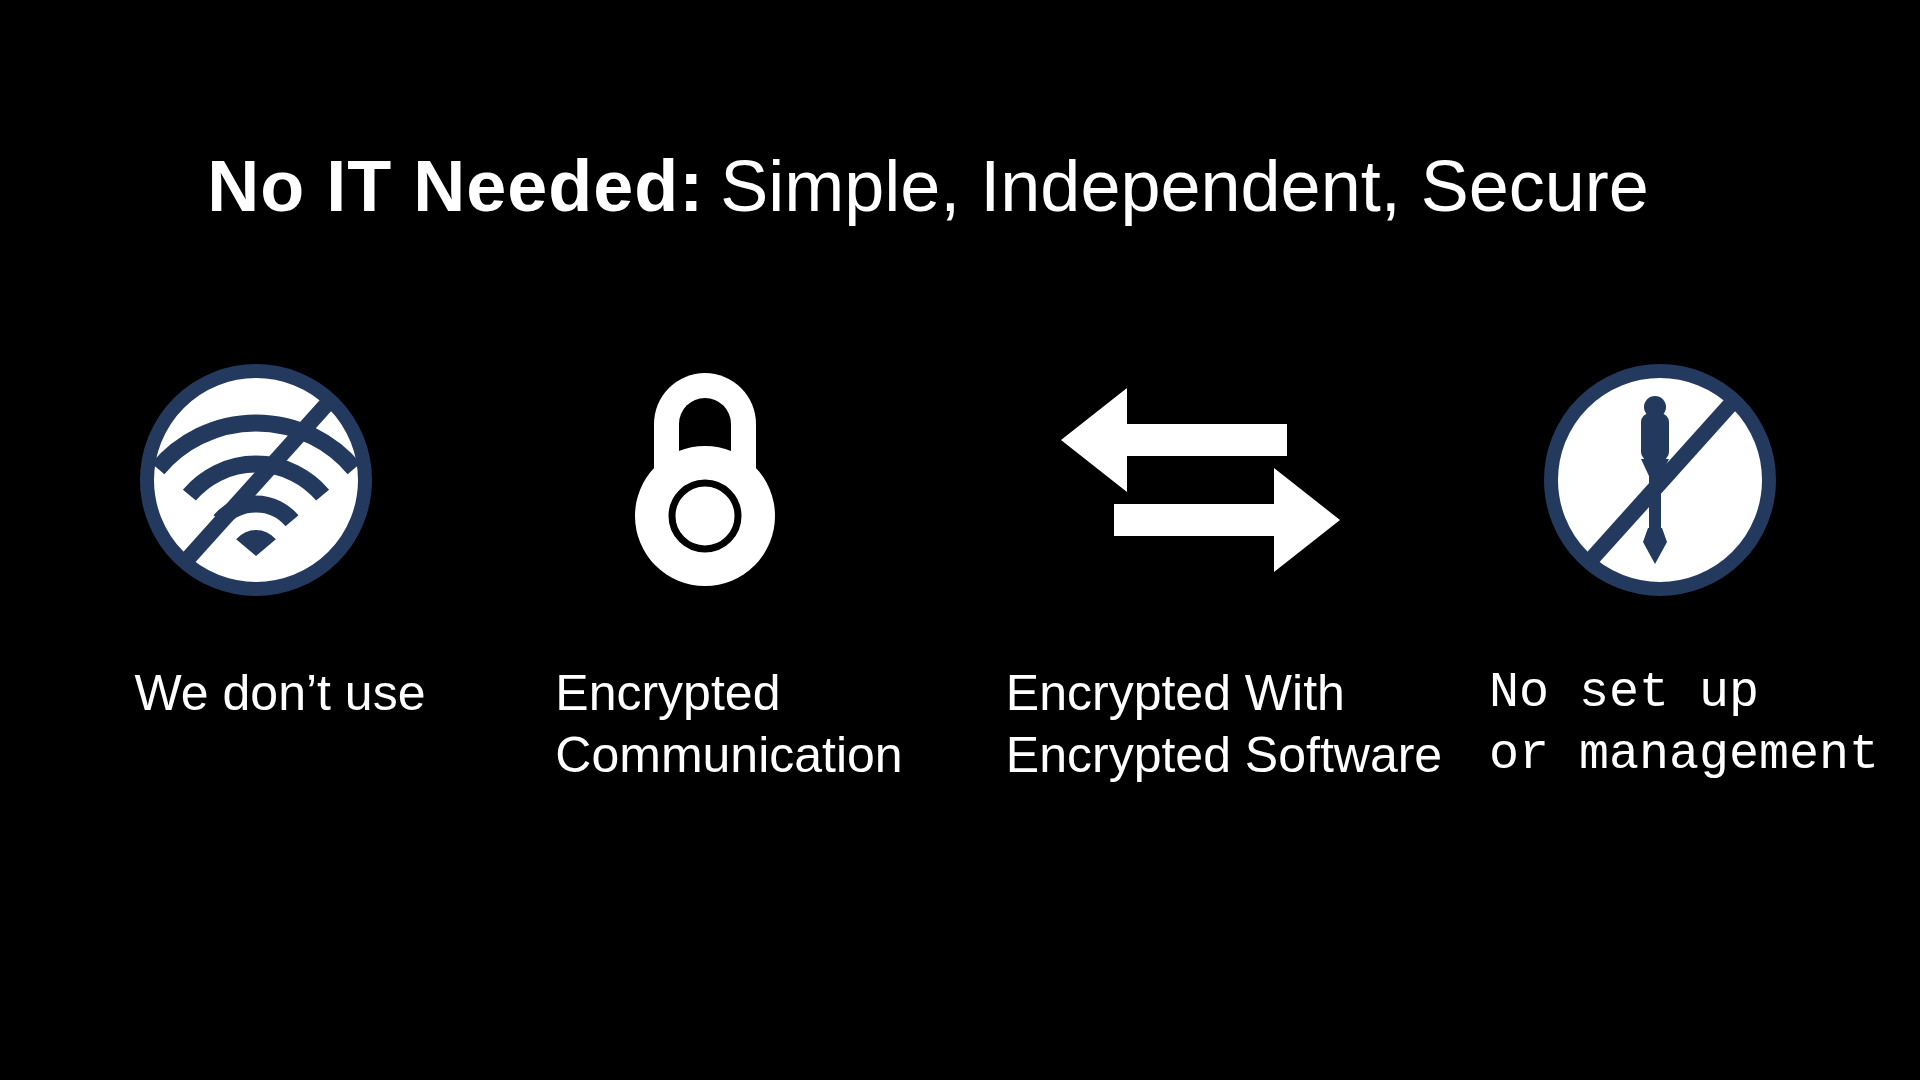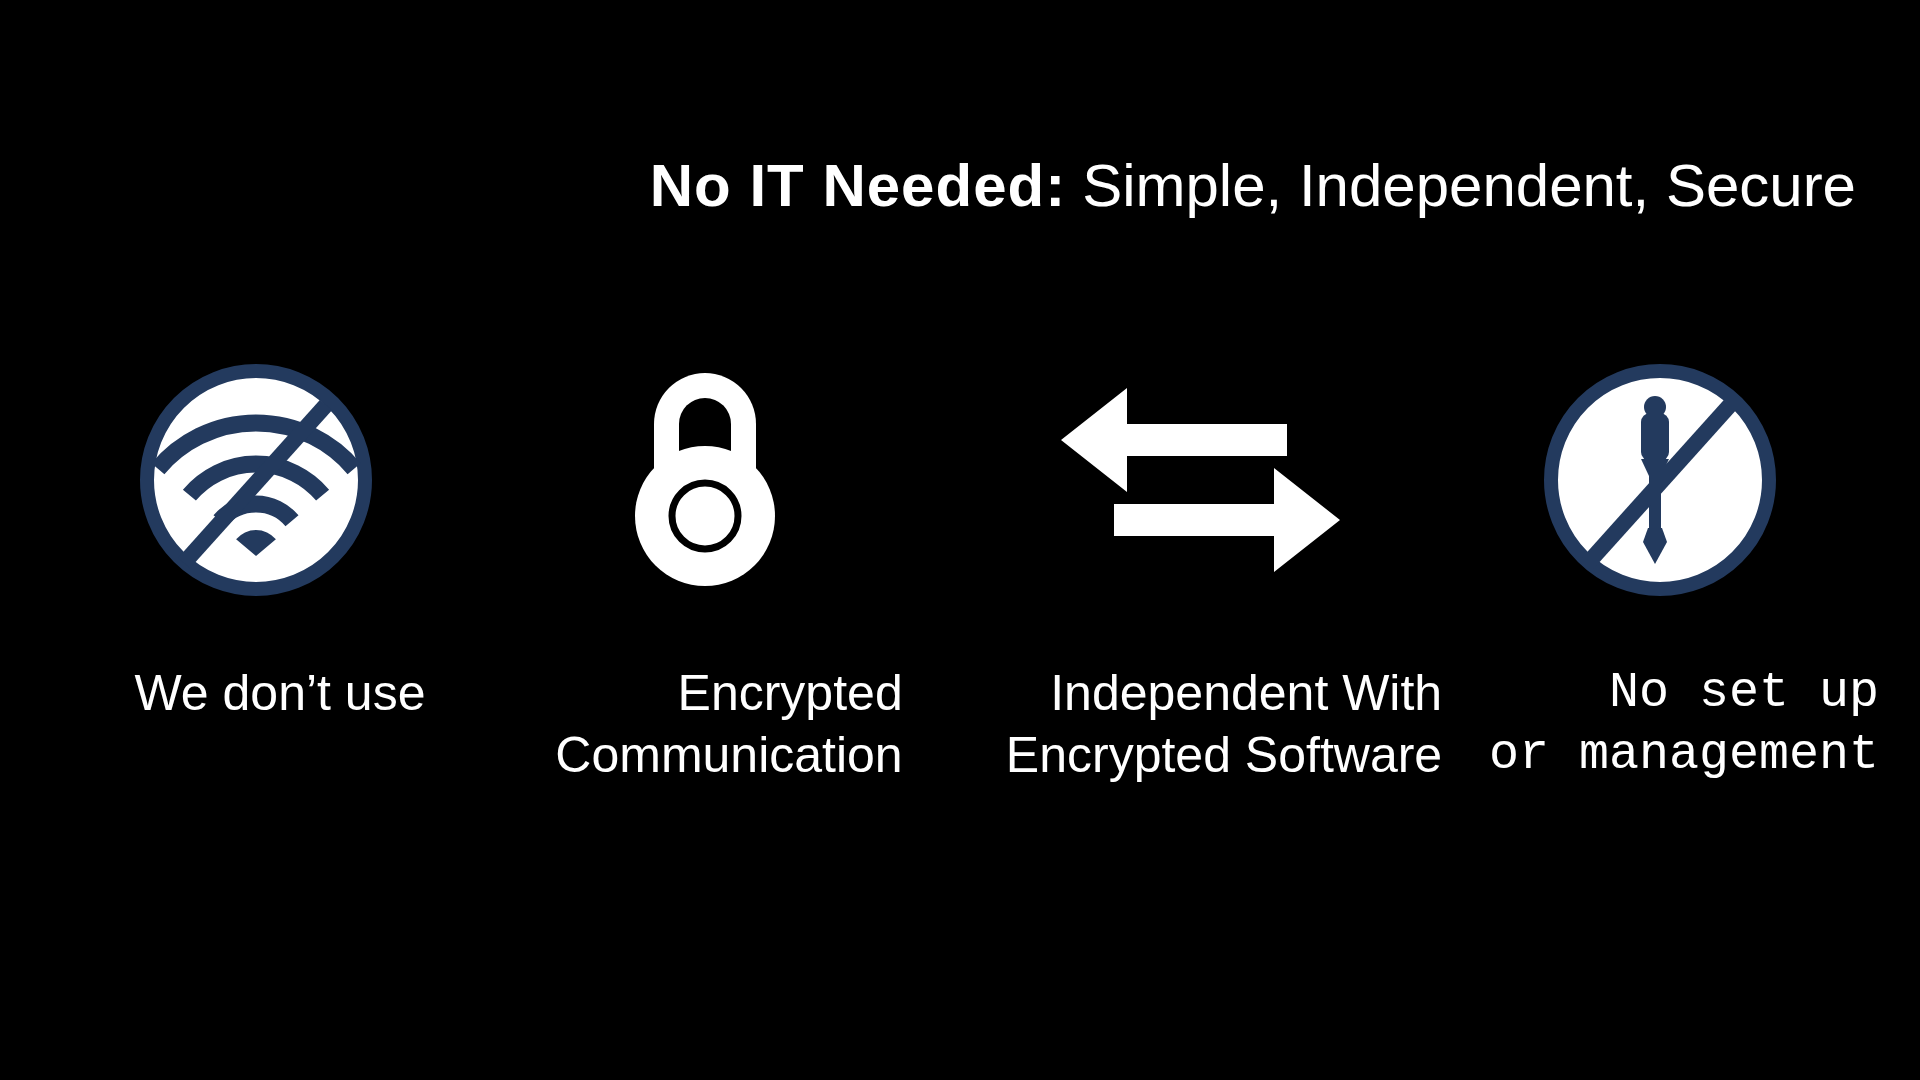--- a/index.html
+++ b/index.html
@@ -15,23 +15,23 @@
     position: relative;
     overflow: hidden;
   }
   .slide { position: absolute; inset: 0; }
 
   .title {
     position: absolute;
     top: 150px;
     left: 0;
     width: 1856px;
-    text-align: right;
+    text-align: center;
     color: var(--white);
-    font-size: 60px;
+    font-size: 72px;
     line-height: 72px;
     white-space: nowrap;
   }
   .title .emph { font-weight: 700; letter-spacing: 1px; }
   .title .rest { font-weight: 400; margin-left: 16px; }
 
   .feature {
     position: absolute;
     top: 360px;
     width: 440px;
@@ -47,21 +47,21 @@
   .icon-box {
     height: 240px;
     width: 100%;
     display: flex;
     align-items: center;
     justify-content: center;
   }
 
   .caption {
     margin-top: 62px;
-    text-align: right;
+    text-align: left;
     color: var(--white);
     font-size: 50px;
     line-height: 62px;
     font-weight: 400;
     white-space: nowrap;
     margin-left: 48px;
   }
 
   
   .disc       { fill: var(--white); stroke: var(--navy); stroke-width: 14; }
@@ -113,21 +113,21 @@
   </div>
 
   <div class="feature f3">
     <div class="icon-box">
       <svg width="285" height="190" viewBox="0 0 285 190">
         <polygon class="white-fill" points="3,55 69,3 69,39 229,39 229,71 69,71 69,107"></polygon>
         <polygon class="white-fill" points="282,135 216,83 216,119 56,119 56,151 216,151 216,187"></polygon>
       </svg>
     </div>
     <div class="caption">
-      <div>Independent With</div>
+      <div>Encrypted With</div>
       <div>Encrypted Software</div>
     </div>
   </div>
 
   <div class="feature f4">
     <div class="icon-box">
       <svg width="232" height="232" viewBox="0 0 232 232">
         <circle class="disc" cx="116" cy="116" r="109"></circle>
         <g class="navy-fill">
           <circle cx="111" cy="43" r="11"></circle>

